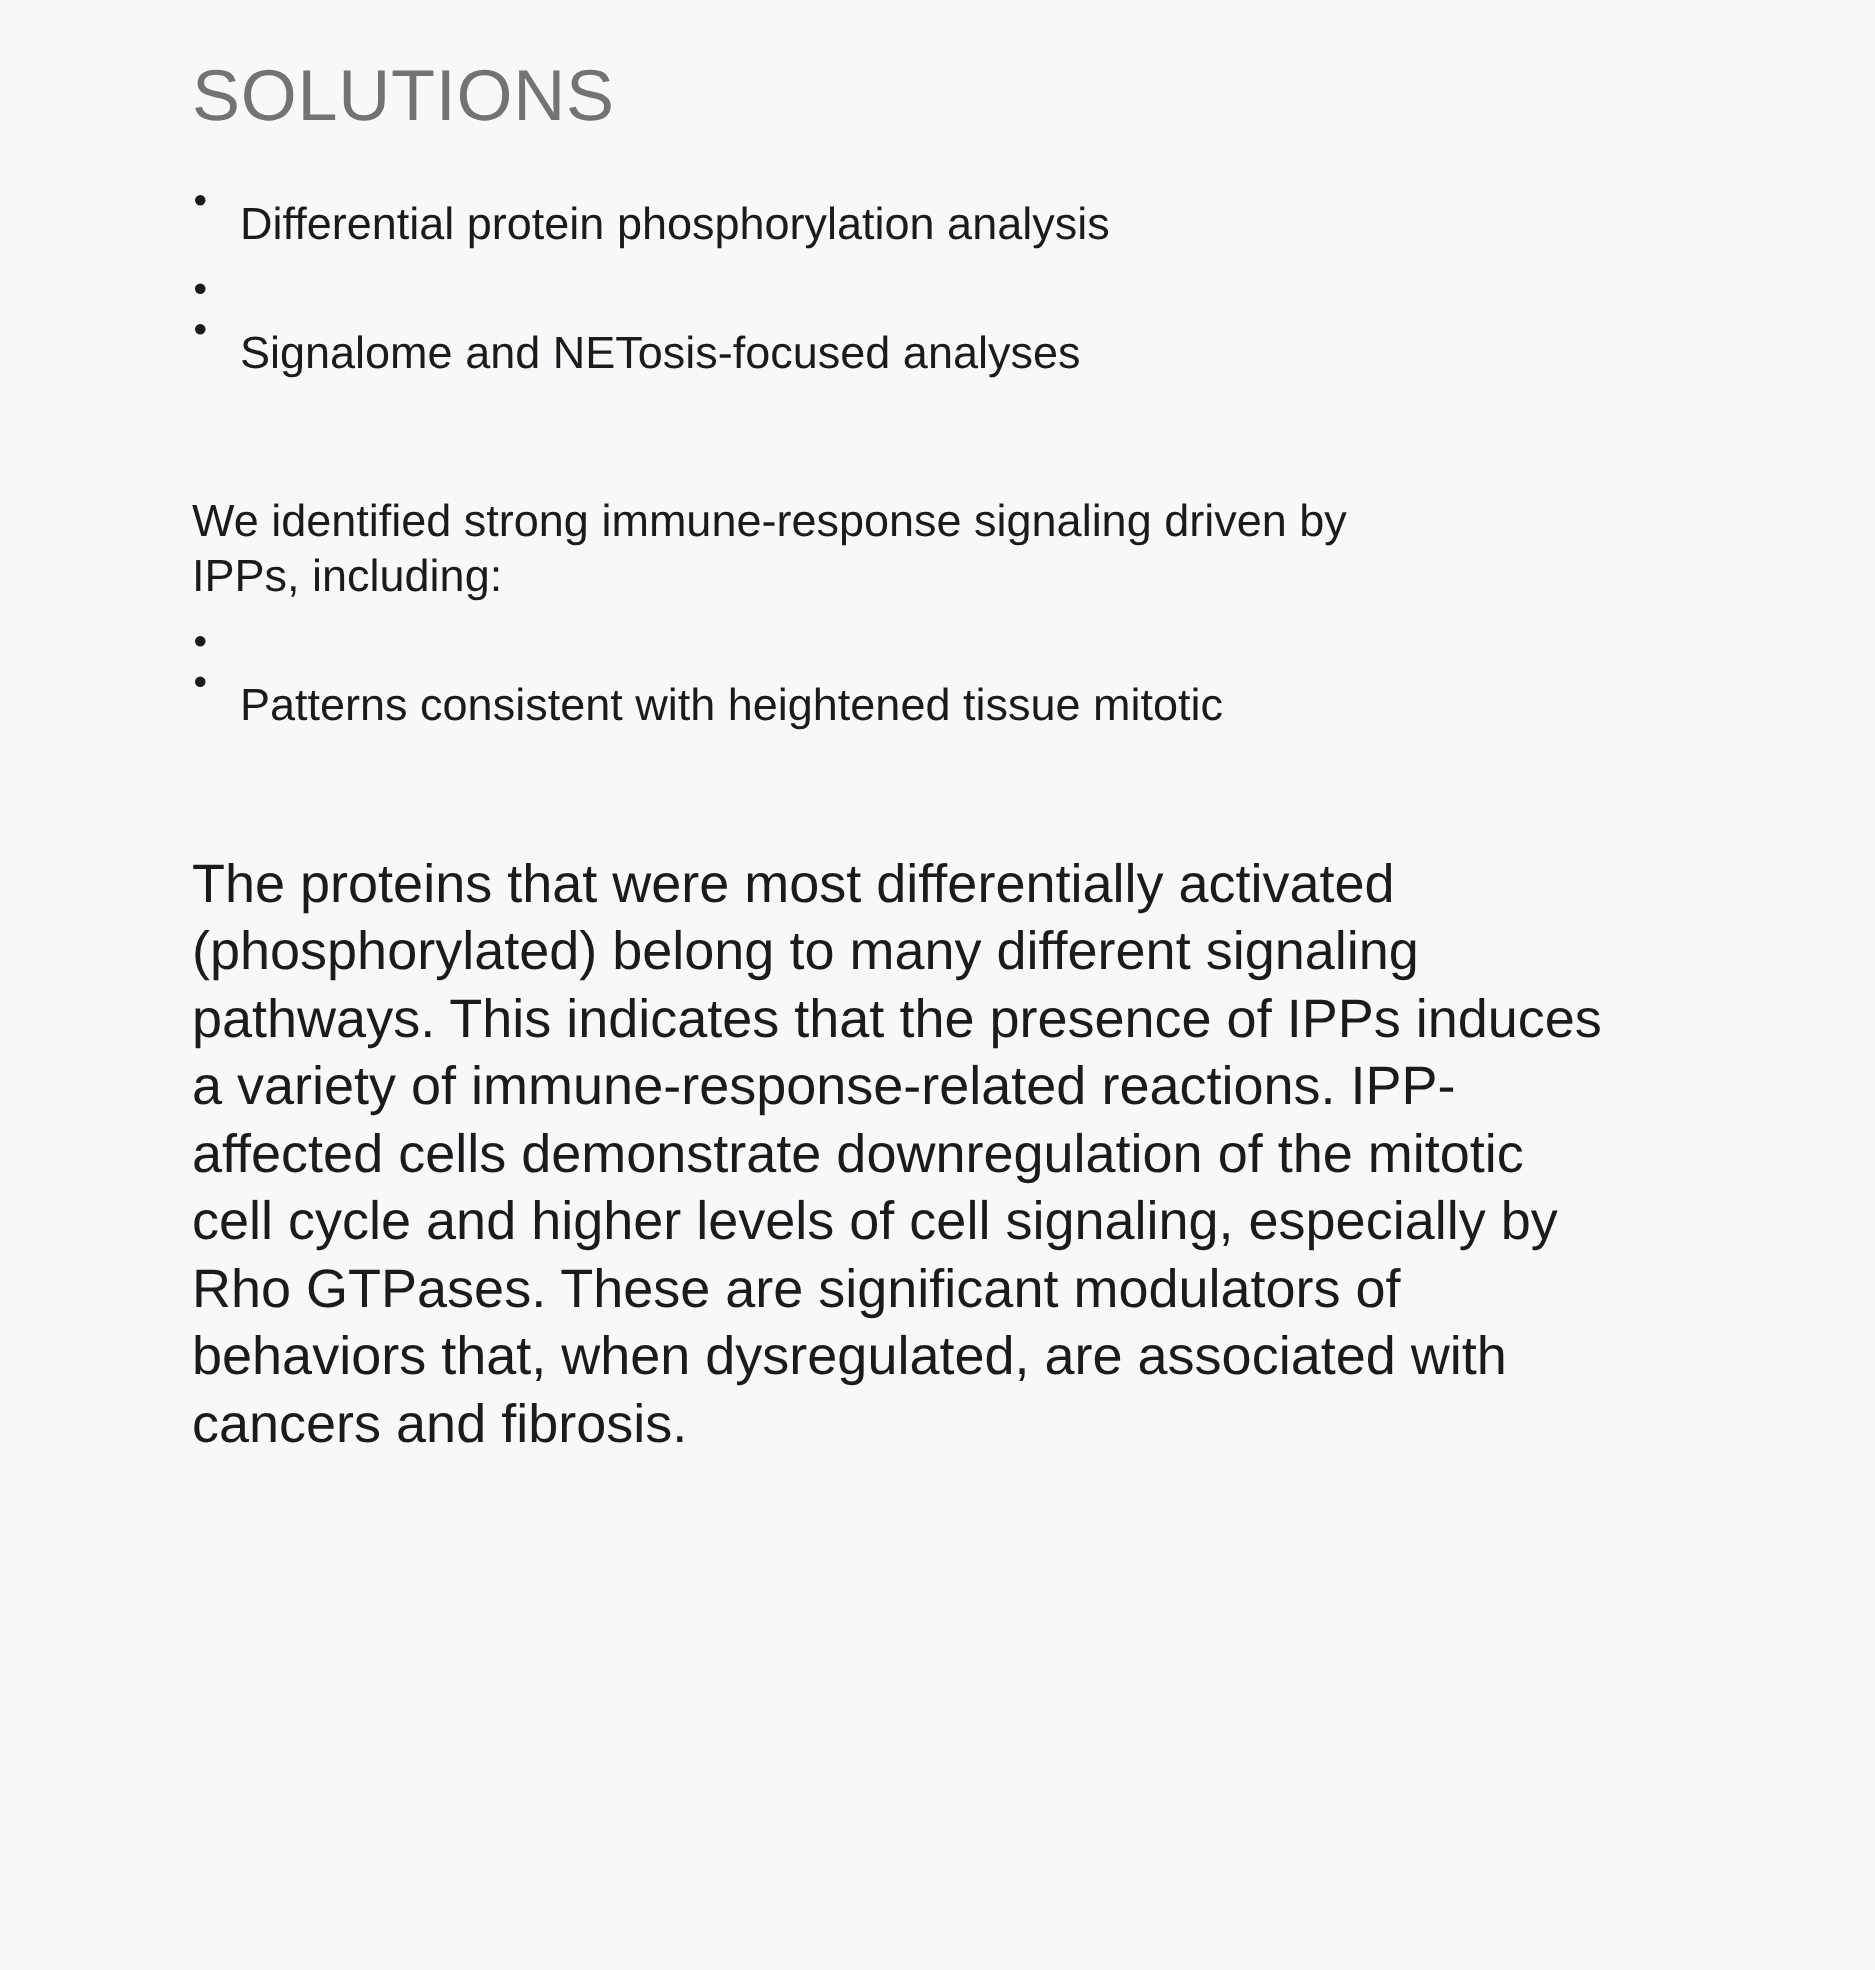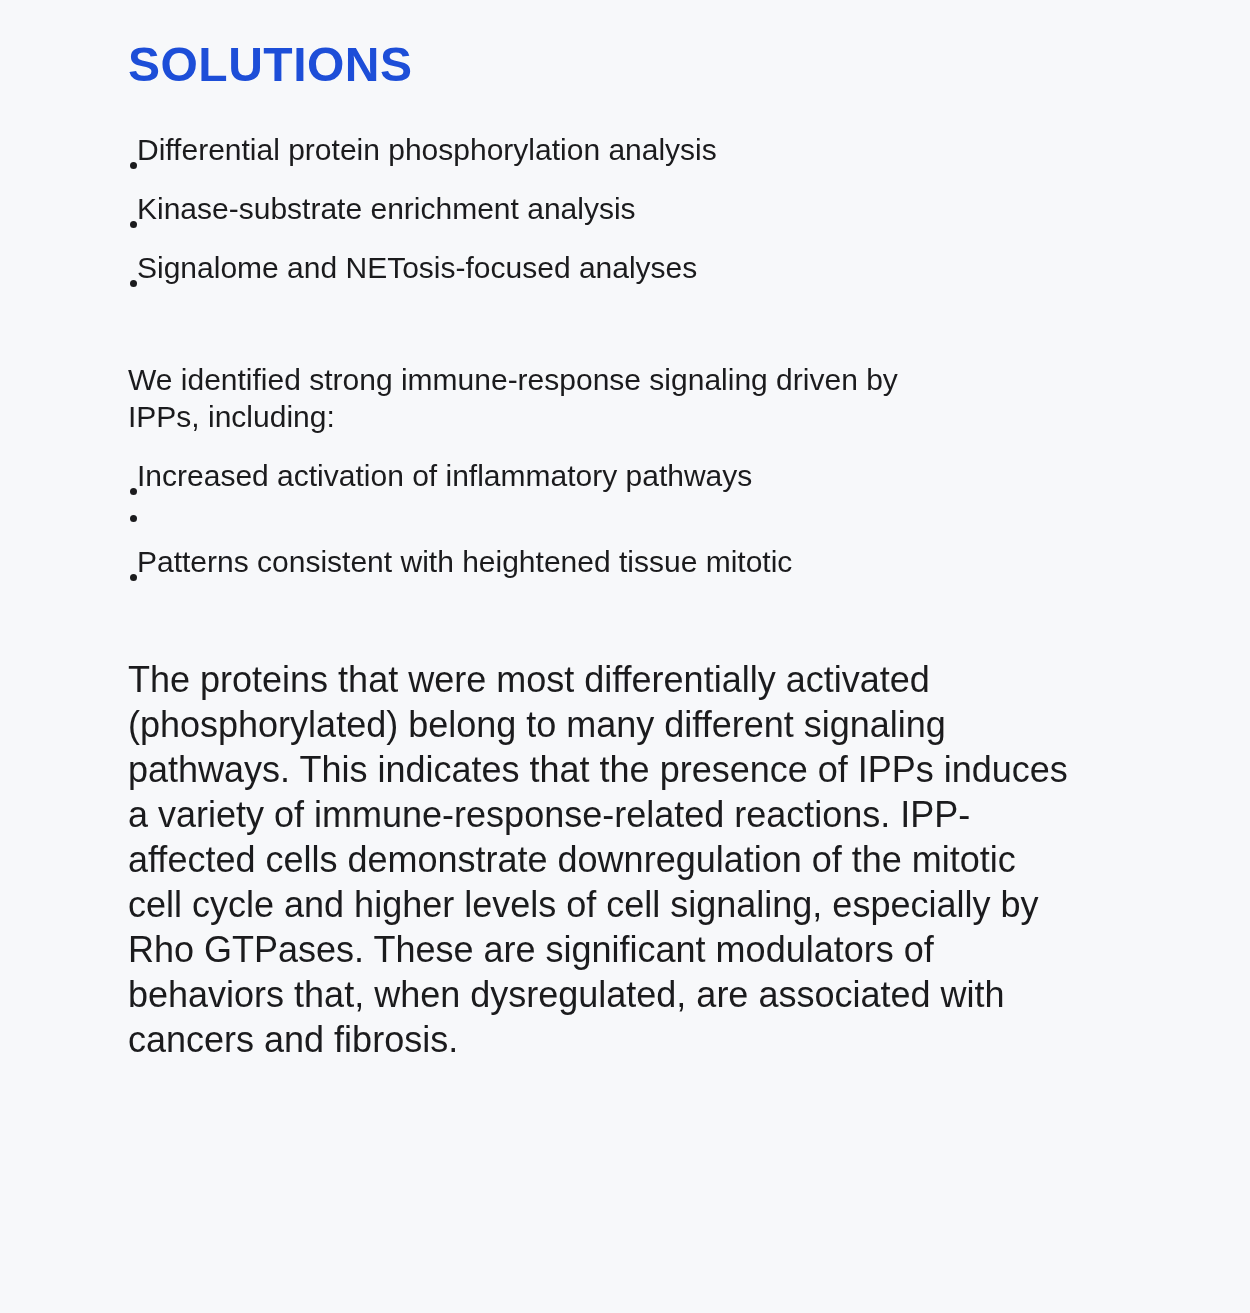--- a/index.html
+++ b/index.html
@@ -15,42 +15,43 @@
     overflow: hidden;
   }
   .slide {
     box-sizing: border-box;
     width: 1250px;
     height: 1313px;
     padding: 36px 100px 60px 128px;
   }
   .title {
     font-size: 48px;
-    font-weight: 700;
+    font-weight: 400;
     letter-spacing: 0.5px;
     line-height: 1.2;
     margin: 0 0 36px 0;
-    color: #1d4ed8;
+    color: #737373;
   }
   .intro {
     font-size: 30px;
     line-height: 1.25;
     margin: 0;
   }
   .intro-wide {
     max-width: 780px;
   }
   .bullet-list {
     list-style: none;
     margin: 0;
     padding: 0;
   }
   .bullet-item {
     display: flex;
-    align-items: flex-end;
+    align-items: flex-start;
+    gap: 23px;
     padding-left: 2px;
     margin: 20px 0 0 0;
     font-size: 30px;
     line-height: 1.3;
   }
   .dot {
     width: 7px;
     height: 7px;
     border-radius: 50%;
     background: #1b1b1d;
@@ -77,36 +78,31 @@
   <h1 class="title">SOLUTIONS</h1>
 
   <section class="section section-first">
     <ul class="bullet-list">
       <li class="bullet-item">
         <span class="dot"></span>
         <span class="bullet-text">Differential protein phosphorylation analysis</span>
       </li>
       <li class="bullet-item">
         <span class="dot"></span>
-        <span class="bullet-text">Kinase-substrate enrichment analysis</span>
       </li>
       <li class="bullet-item">
         <span class="dot"></span>
         <span class="bullet-text">Signalome and NETosis-focused analyses</span>
       </li>
     </ul>
   </section>
 
   <section class="section">
     <p class="intro intro-wide">We identified strong immune-response signaling driven by IPPs, including:</p>
     <ul class="bullet-list">
-      <li class="bullet-item">
-        <span class="dot"></span>
-        <span class="bullet-text">Increased activation of inflammatory pathways</span>
-      </li>
       <li class="bullet-item">
         <span class="dot"></span>
       </li>
       <li class="bullet-item">
         <span class="dot"></span>
         <span class="bullet-text">Patterns consistent with heightened tissue mitotic</span>
       </li>
     </ul>
   </section>
 

